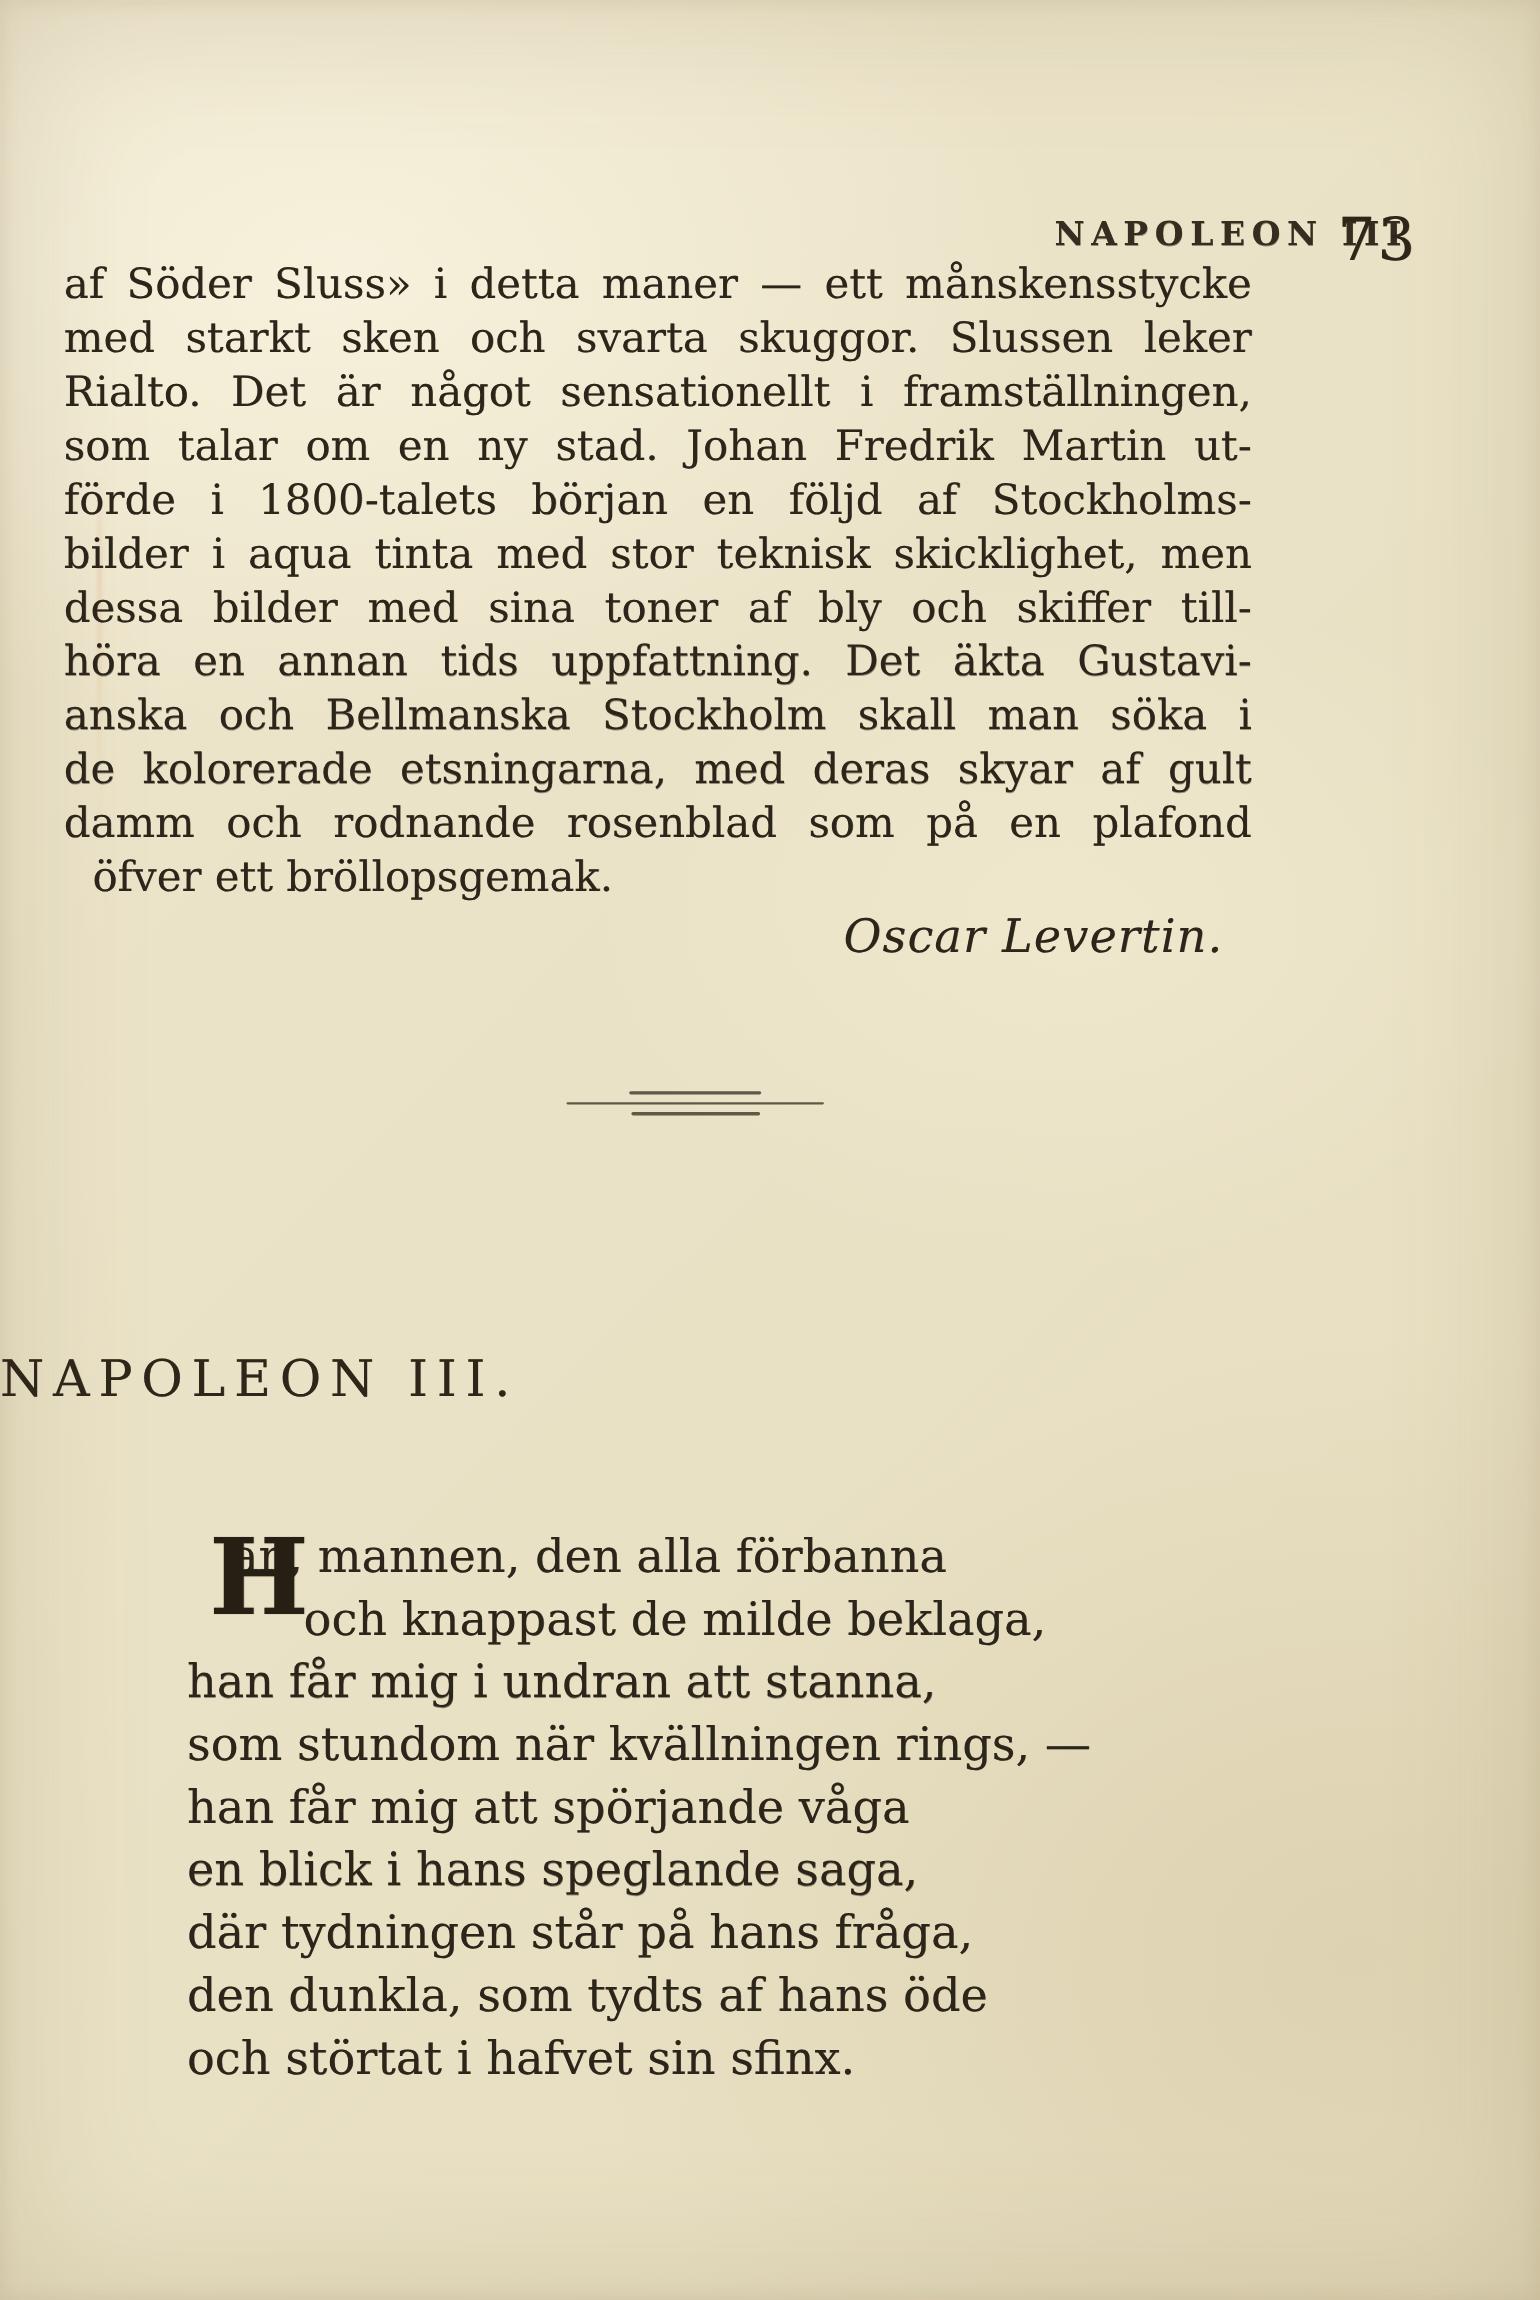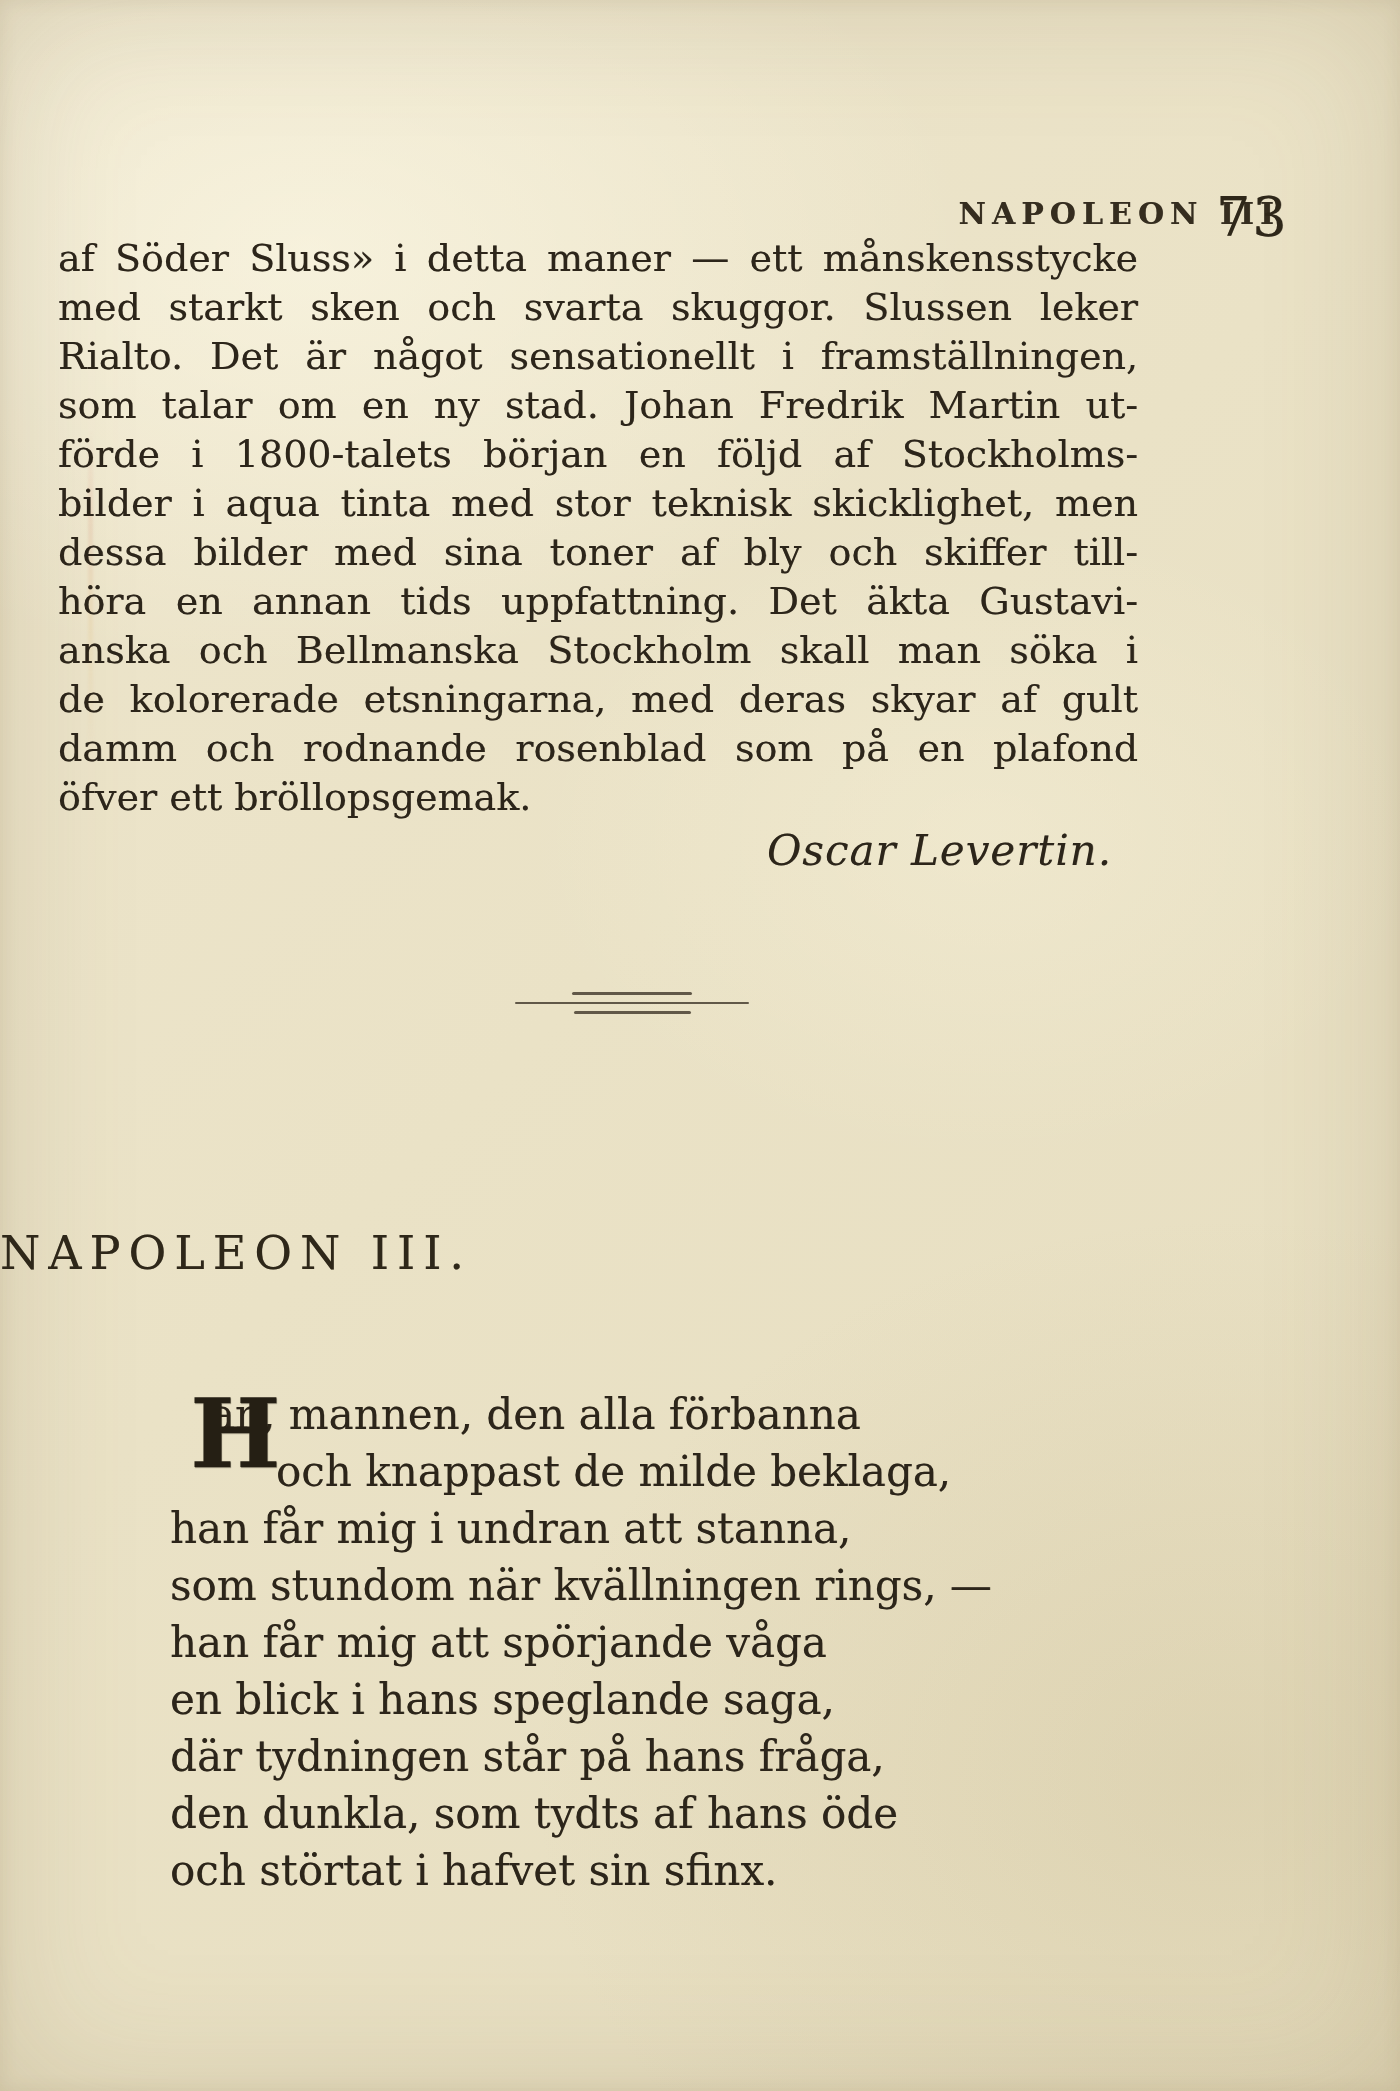--- a/index.html
+++ b/index.html
@@ -54,20 +54,21 @@
   }
   .pline {
     height: 49px;
     line-height: 49px;
     white-space: normal;
     text-align: justify;
     text-align-last: justify;
   }
   .pline.last {
     text-align-last: left;
+    margin-left: 26px;
   }
   .attribution {
     position: absolute;
     top: 826px;
     left: 58px;
     width: 1054px;
     text-align: right;
     font-style: italic;
     font-size: 42px;
     letter-spacing: 1px;

